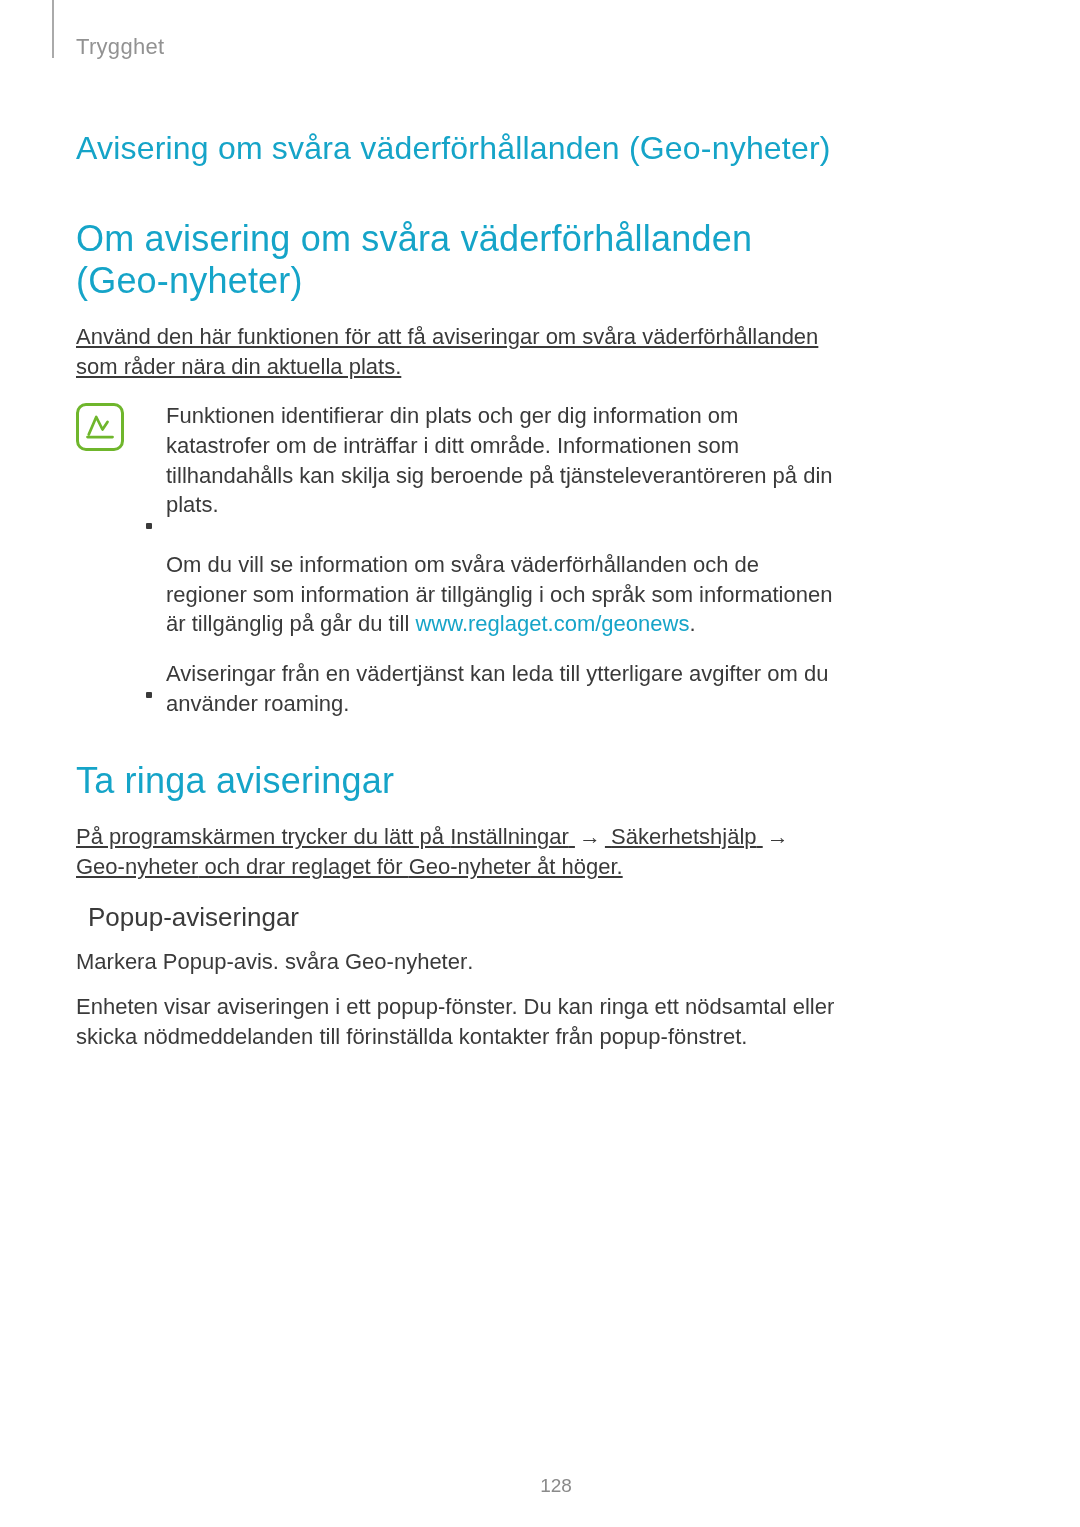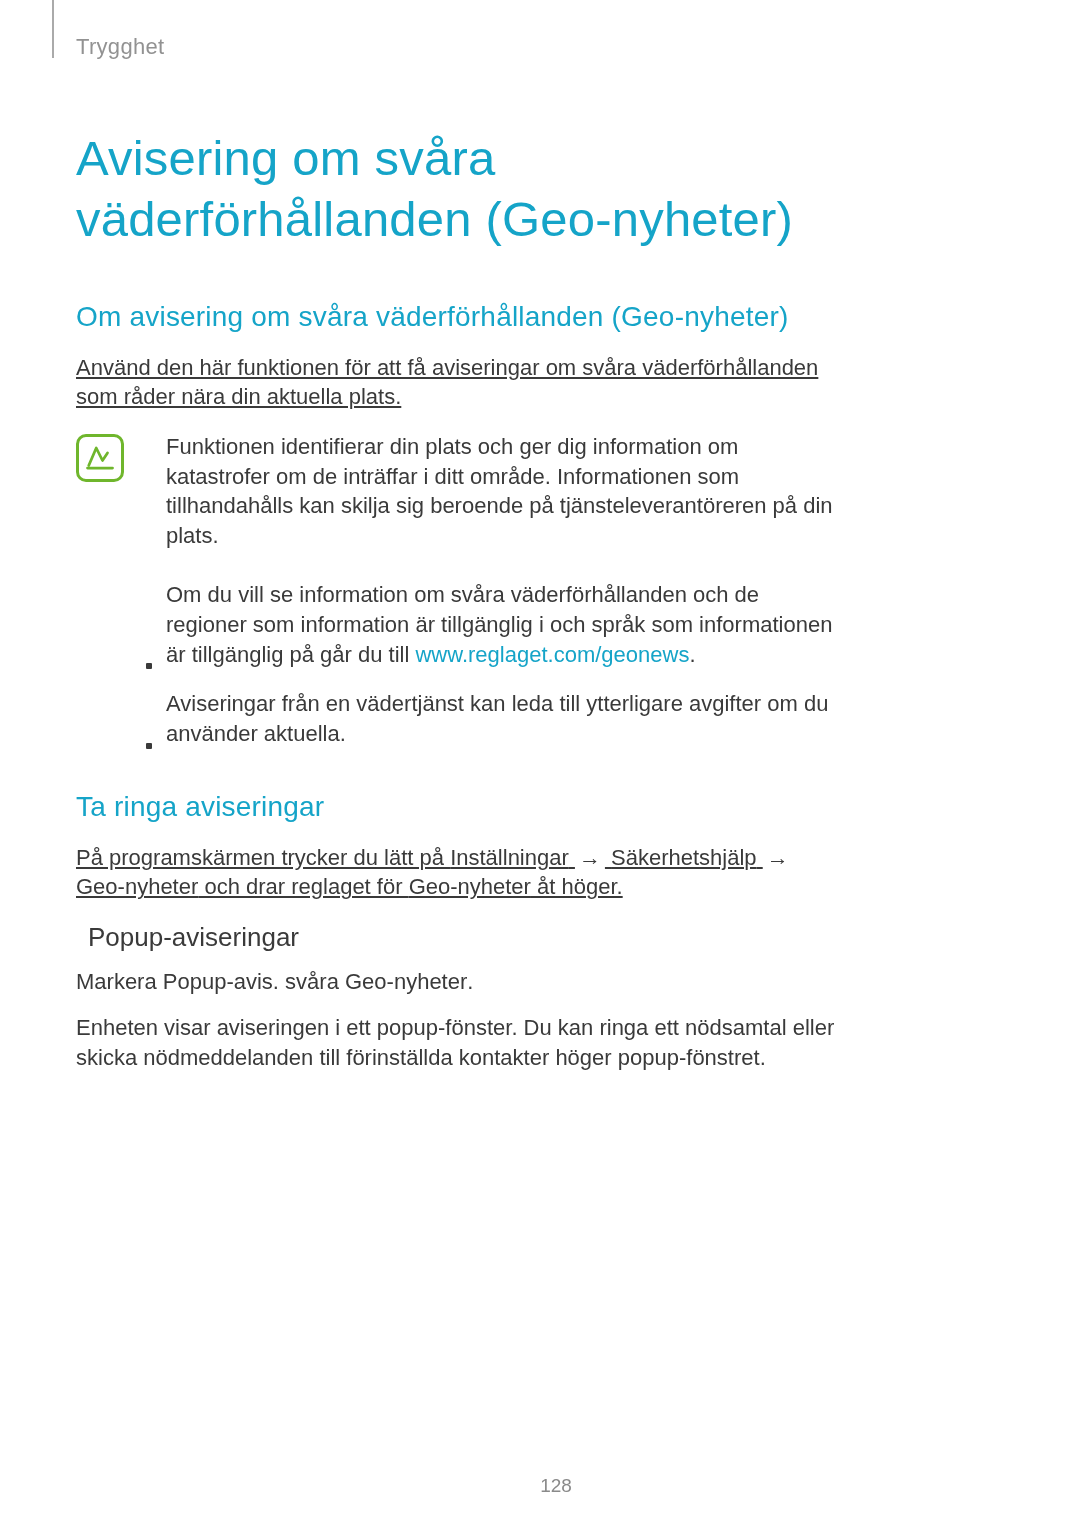--- a/index.html
+++ b/index.html
@@ -1,29 +1,29 @@
 <!DOCTYPE html>
 <html><head>
 <meta charset="utf-8">
 <style>
   * { box-sizing: border-box; margin: 0; padding: 0; }
   html, body { width: 1080px; height: 1527px; background: #fff; font-family: Arial, Helvetica, sans-serif; color: #3a3a3a; }
   .page { position: relative; width: 948px; height: 1527px; padding: 34px 110px 0 76px; }
   .left-rule { position: absolute; left: 52px; top: 0; width: 2px; height: 58px; background: #aaa; }
   .breadcrumb { font-size: 22px; color: #929292; font-weight: 400; letter-spacing: 0.3px; margin-bottom: 68px; }
-  .h1 { font-size: 49px; color: #15a4c8; font-weight: 400; line-height: 1.25; letter-spacing: 0.2px; margin-bottom: 50px; max-width: 880px; }
-  .h2 { font-size: 28px; color: #15a4c8; font-weight: 400; margin-bottom: 20px; letter-spacing: 0.2px; margin-top: 28px; }
+  .h1 { font-size: 32px; color: #15a4c8; font-weight: 400; line-height: 1.25; letter-spacing: 0.2px; margin-bottom: 50px; max-width: 880px; }
+  .h2 { font-size: 36px; color: #15a4c8; font-weight: 400; margin-bottom: 20px; letter-spacing: 0.2px; margin-top: 28px; }
   .h3 { font-size: 26px; color: #3a3a3a; font-weight: 400; margin-bottom: 14px; margin-left: 12px; }
   .para { font-size: 22px; line-height: 1.35; color: #3a3a3a; margin-bottom: 20px; max-width: 890px; text-decoration: underline; }
   .note-block { display: flex; align-items: flex-start; gap: 22px; margin-bottom: 38px; }
   .note-icon-wrap { flex: 0 0 48px; padding-top: 2px; }
   .note-icon { width: 48px; height: 48px; border: 3px solid #6fb62c; border-radius: 10px; display: flex; align-items: center; justify-content: center; }
   .note-icon svg { width: 30px; height: 30px; }
   .note-list { flex: 1; }
-  .note-item { display: flex; align-items: flex-end; gap: 14px; font-size: 22px; line-height: 1.35; margin-bottom: 20px; max-width: 820px; }
+  .note-item { display: flex; align-items: center; gap: 14px; font-size: 22px; line-height: 1.35; margin-bottom: 20px; max-width: 820px; }
   .bullet { flex: 0 0 6px; height: 6px; background: #3a3a3a; border-radius: 1px; margin-top: 12px; }
   .note-item:last-child { margin-bottom: 0; }
   .link { color: #15a4c8; text-decoration: none; }
   .section { margin-bottom: 42px; }
   .arrow { display: inline-block; padding: 0 4px; }
   .page-num { position: absolute; bottom: 30px; left: 0; width: 1080px; text-align: center; font-size: 19px; color: #8a8a8a; padding-left: 32px; }
   .sub-para { font-size: 22px; line-height: 1.35; margin-bottom: 16px; max-width: 890px; }
   .bold-inline { font-family: Arial, sans-serif; }
 </style>
 </head>
@@ -52,37 +52,37 @@
       <div class="note-list">
         <div class="note-item">
           <div class="bullet"></div>
           <div>
             <span>Funktionen identifierar din plats och ger dig information om katastrofer om de inträffar i ditt område. Informationen som tillhandahålls kan skilja sig beroende på tjänsteleverantöreren på din plats.</span><br><br>
             <span>Om du vill se information om svåra väderförhållanden och de regioner som information är tillgänglig i och språk som informationen är tillgänglig på går du till </span><a href="#" class="link">www.reglaget.com/geonews</a><span>.</span>
           </div>
         </div>
         <div class="note-item">
           <div class="bullet"></div>
-          <div>Aviseringar från en vädertjänst kan leda till ytterligare avgifter om du använder aktuella.</div>
+          <div>Aviseringar från en vädertjänst kan leda till ytterligare avgifter om du använder roaming.</div>
         </div>
       </div>
     </div>
   </div>
 
   <div class="section">
     <h2 class="h2">Ta ringa aviseringar</h2>
     <p class="para">
       <span>På programskärmen trycker du lätt på </span><span class="bold-inline">Inställningar</span>
       <span class="arrow">→</span>
       <span class="bold-inline">Säkerhetshjälp</span>
       <span class="arrow">→</span>
       <span class="bold-inline">Geo-nyheter</span><span> och drar reglaget för </span><span class="bold-inline">Geo-nyheter</span><span> åt höger.</span>
     </p>
 
     <h3 class="h3">Popup-aviseringar</h3>
     <p class="sub-para">
       <span>Markera </span><span class="bold-inline">Popup-avis. svåra Geo-nyheter</span><span>.</span>
     </p>
-    <p class="sub-para">Enheten visar aviseringen i ett popup-fönster. Du kan ringa ett nödsamtal eller skicka nödmeddelanden till förinställda kontakter höger popup-fönstret.</p>
+    <p class="sub-para">Enheten visar aviseringen i ett popup-fönster. Du kan ringa ett nödsamtal eller skicka nödmeddelanden till förinställda kontakter från popup-fönstret.</p>
   </div>
 
   <div class="page-num">128</div>
 </div>
 
 </body></html>

